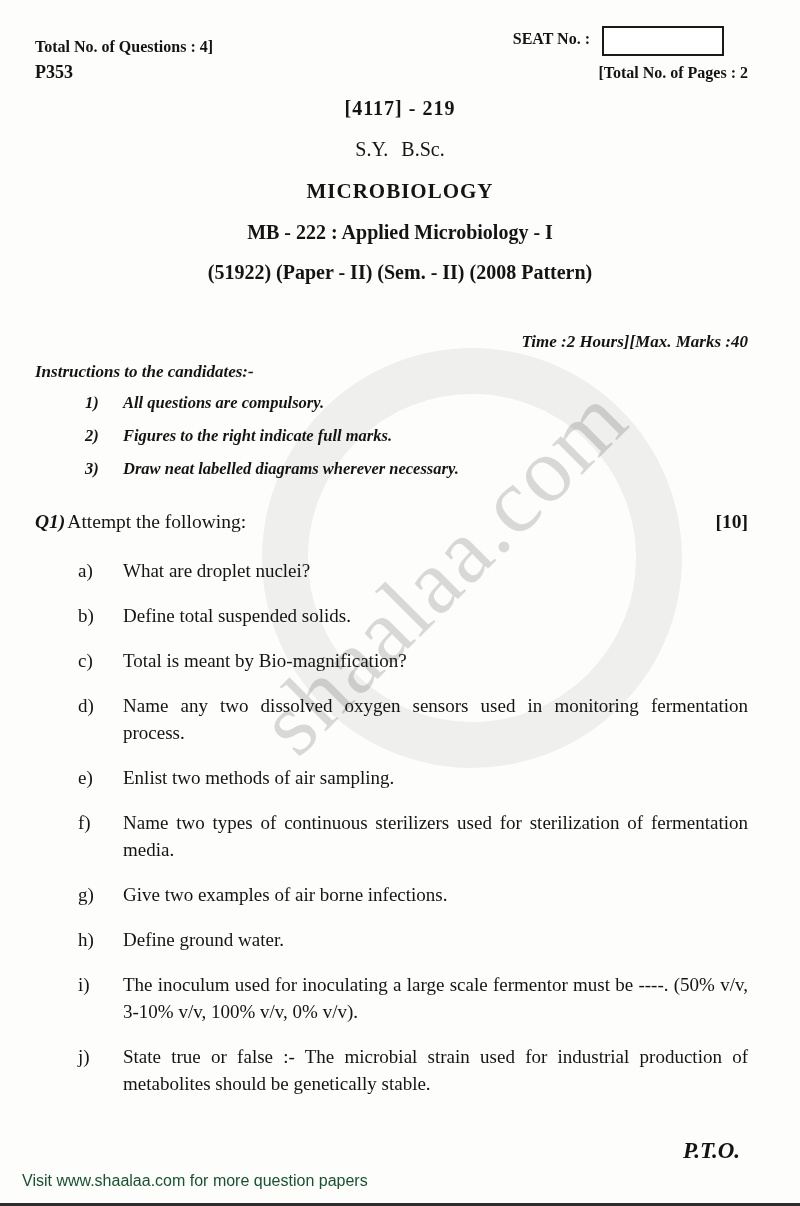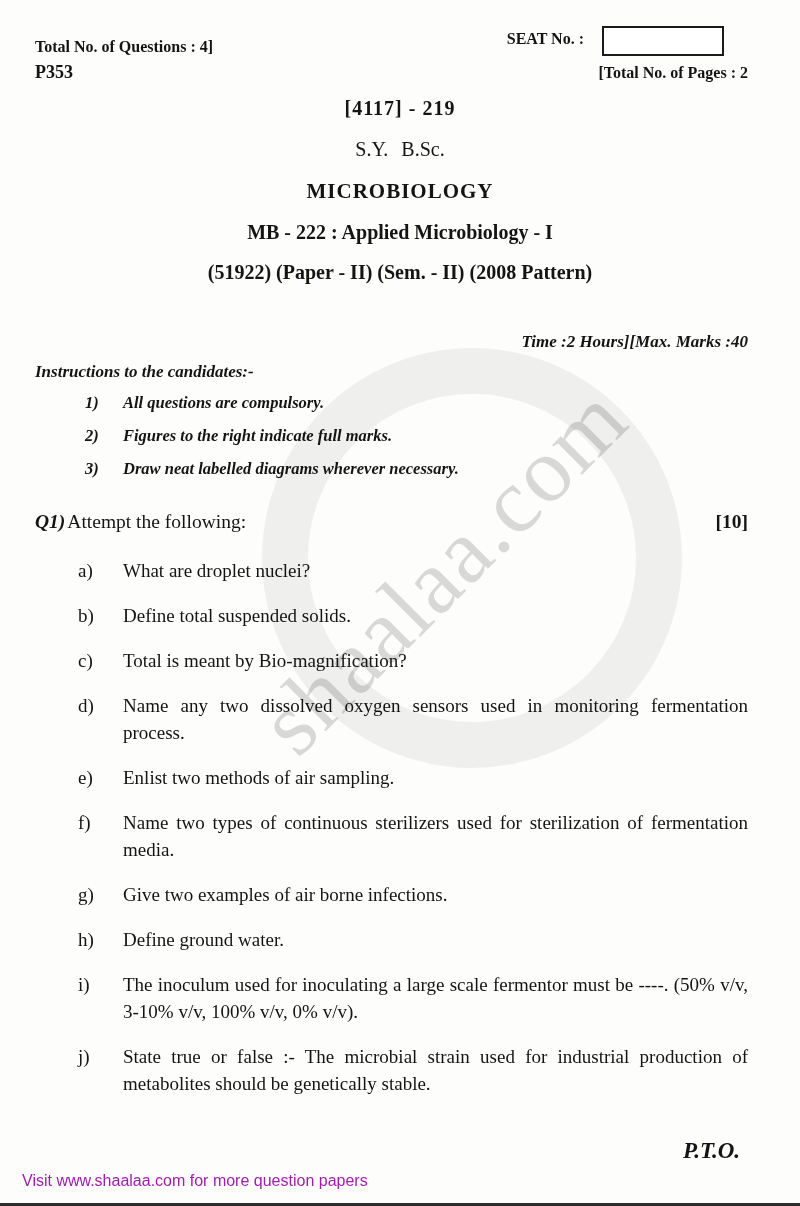--- a/index.html
+++ b/index.html
@@ -39,21 +39,21 @@
     z-index: 1;
     letter-spacing: 2px;
   }
 
   
   .hdr-row1 {
     display: flex; justify-content: space-between; align-items: flex-end;
     padding: 26px 76px 0 35px;
   }
   .hdr-total-q { font-weight: 700; font-size: 16px; }
-  .seat-wrap { display: flex; align-items: flex-start; gap: 18px; }
+  .seat-wrap { display: flex; align-items: flex-start; gap: 12px; }
   .seat-label { font-weight: 700; font-size: 16px; padding-top: 4px; }
   .seat-box { width: 122px; height: 30px; border: 2px solid #1a1a1a; background: #fff; }
   .hdr-row2 {
     display: flex; justify-content: space-between; align-items: baseline;
     padding: 6px 52px 0 35px;
   }
   .paper-code { font-weight: 700; font-size: 18px; }
   .pages-note { font-weight: 700; font-size: 16px; }
 
   
@@ -106,21 +106,21 @@
 
   
   .pto {
     position: absolute; right: 60px; bottom: 42px;
     font-weight: 700; font-style: italic; font-size: 23px;
     z-index: 2;
   }
   .visit {
     position: absolute; left: 22px; bottom: 16px;
     font-family: "Liberation Sans", "DejaVu Sans", sans-serif;
-    font-size: 16px; color: #a21caf;
+    font-size: 16px; color: #14532d;
     z-index: 2;
   }
   .scan-edge {
     position: absolute; left: 0; right: 0; bottom: 0;
     height: 3px; background: #2d2d2d; z-index: 3;
   }
 </style>
 </head>
 <body>
 

